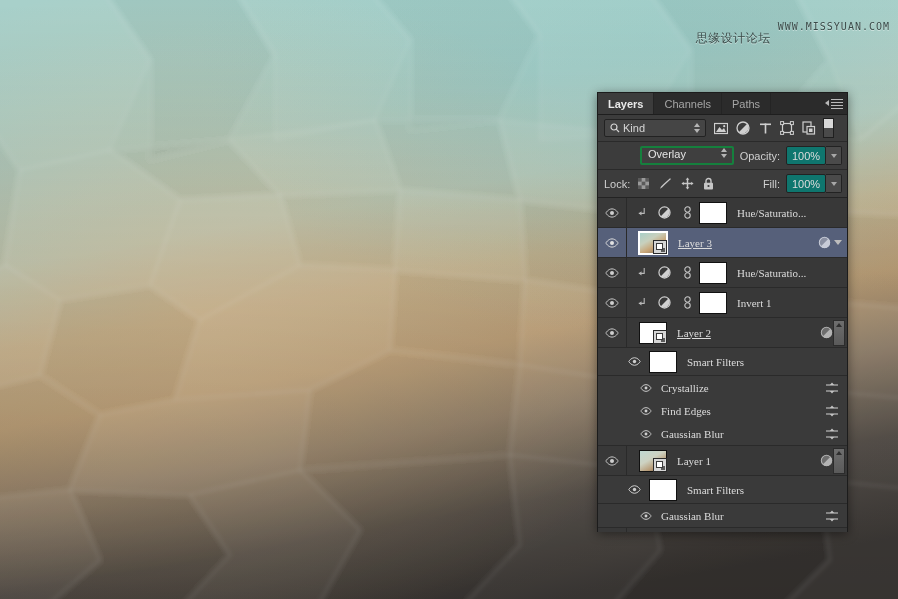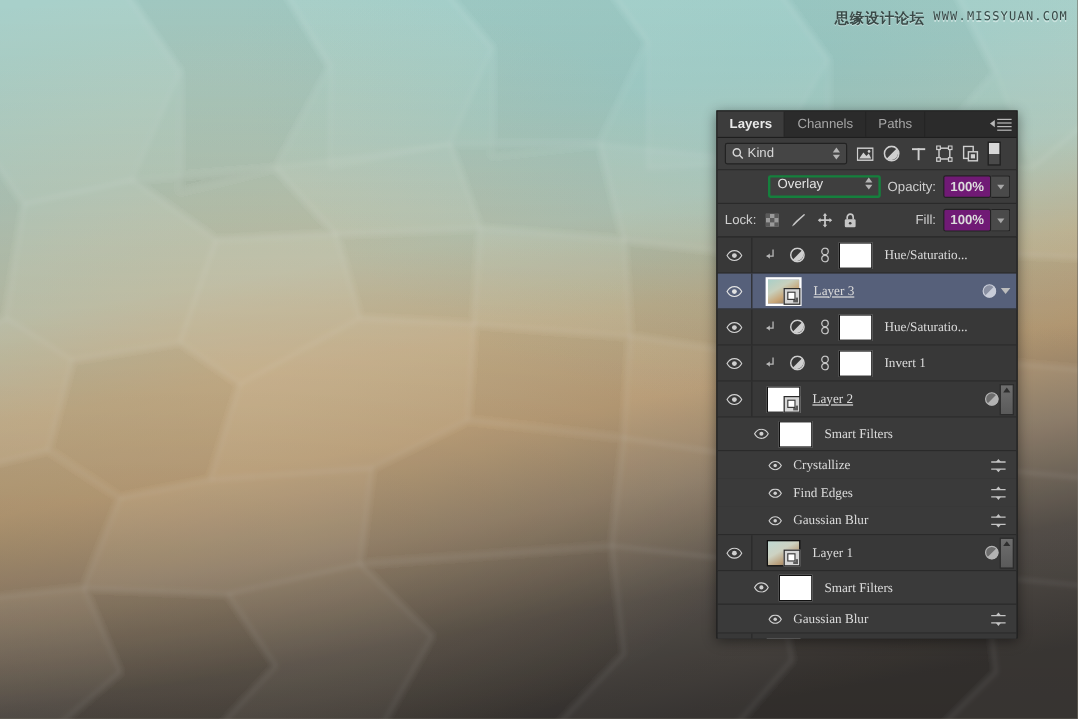--- a/index.html
+++ b/index.html
@@ -16,21 +16,21 @@
   
   #watermark{
     position:absolute;right:8px;top:8px;
     display:flex;align-items:center;gap:7px;
     font-size:11px;line-height:14px;
     color:#3a4a48;
     text-shadow:0 1px 0 rgba(255,255,255,.45);
     letter-spacing:.5px;
     user-select:none;
   }
-  #watermark .cn{font-family:"DejaVu Sans", sans-serif;font-size:12px;font-weight:bold;}
+  #watermark .cn{font-family:"DejaVu Sans", sans-serif;font-size:12px;font-weight:normal;margin-top:23px;}
   #watermark .url{font-family:"DejaVu Sans Mono", monospace;font-size:10px;letter-spacing:1px;}
 
   
   #layers-panel{
     position:absolute;left:597px;top:92px;width:251px;height:440px;
     background:#323232;
     border:1px solid #1c1c1c;
     box-shadow:0 2px 10px rgba(0,0,0,.45);
     color:#cfcfcf;
     font-size:11px;
@@ -90,22 +90,22 @@
     background:#3c3c3c;border-bottom:1px solid #2a2a2a;gap:6px;
   }
   .blend-select{
     width:137px;height:19px;background:#3f3f3f;border:2px solid #15803d;border-radius:2px;
     display:flex;padding:0 3px 0 6px;box-sizing:border-box;
     color:#e4e4e4;font-size:11px;margin-left:37px;
   }
   .blend-select .lbl{flex:1;}
   .opa-label{font-size:11px;color:#cfcfcf;}
   .num-field{
-    width:38px;height:17px;background:#701a75;border:1px solid #222;border-radius:2px;
-    display:flex;align-items:center;justify-content:center;color:#dcdcdc;font-size:11px;font-weight:bold;
+    width:38px;height:17px;background:#0f766e;border:1px solid #222;border-radius:2px;
+    display:flex;align-items:center;justify-content:center;color:#dcdcdc;font-size:11px;
   }
   .num-drop{
     width:15px;height:17px;background:#4a4a4a;border:1px solid #222;border-left:none;border-radius:0 2px 2px 0;
     display:flex;align-items:center;justify-content:center;
   }
   .num-drop .tri{width:0;height:0;border-left:3px solid transparent;border-right:3px solid transparent;border-top:4px solid #a8a8a8;}
   .numwrap{display:flex;align-items:center;}
 
   
   .lock-row{

